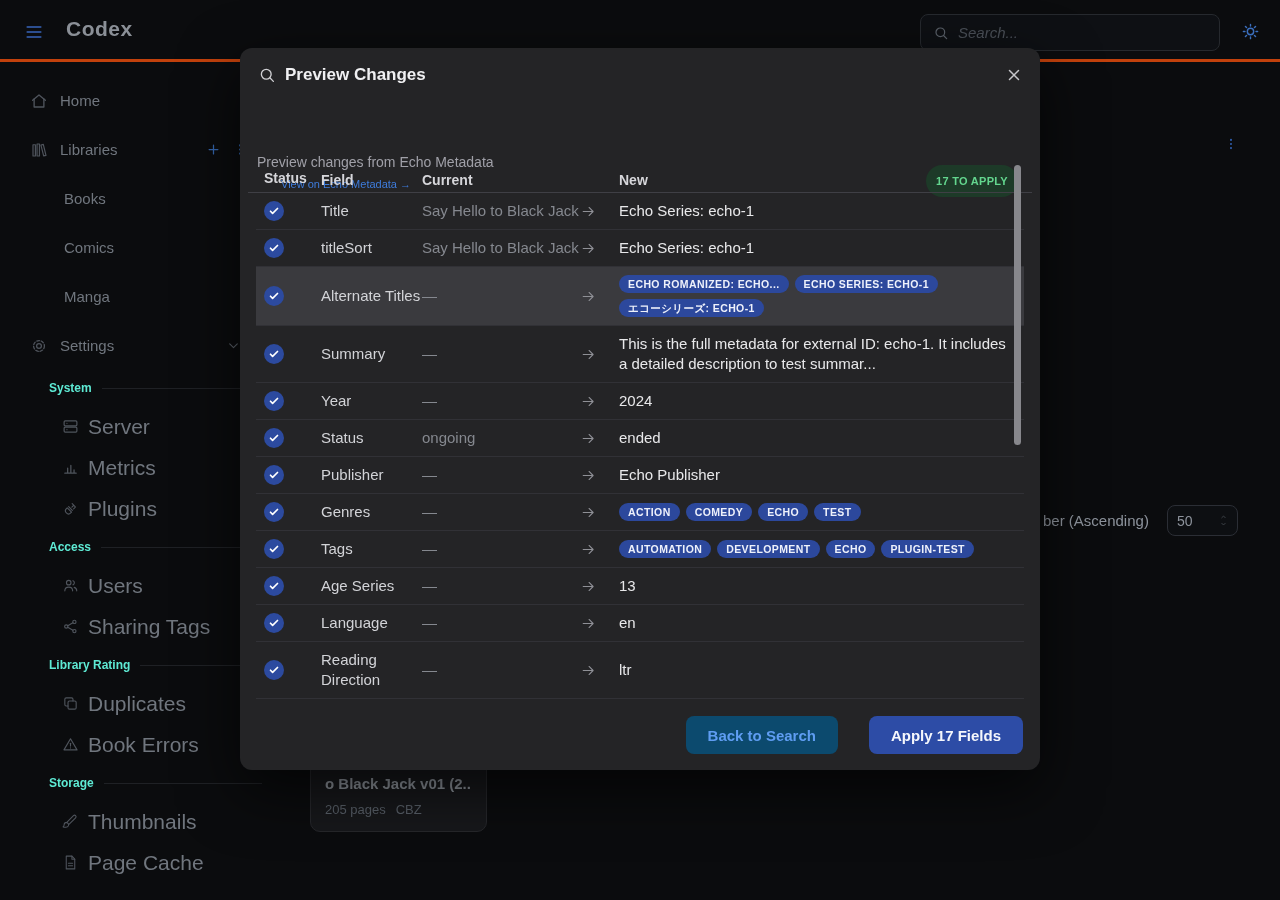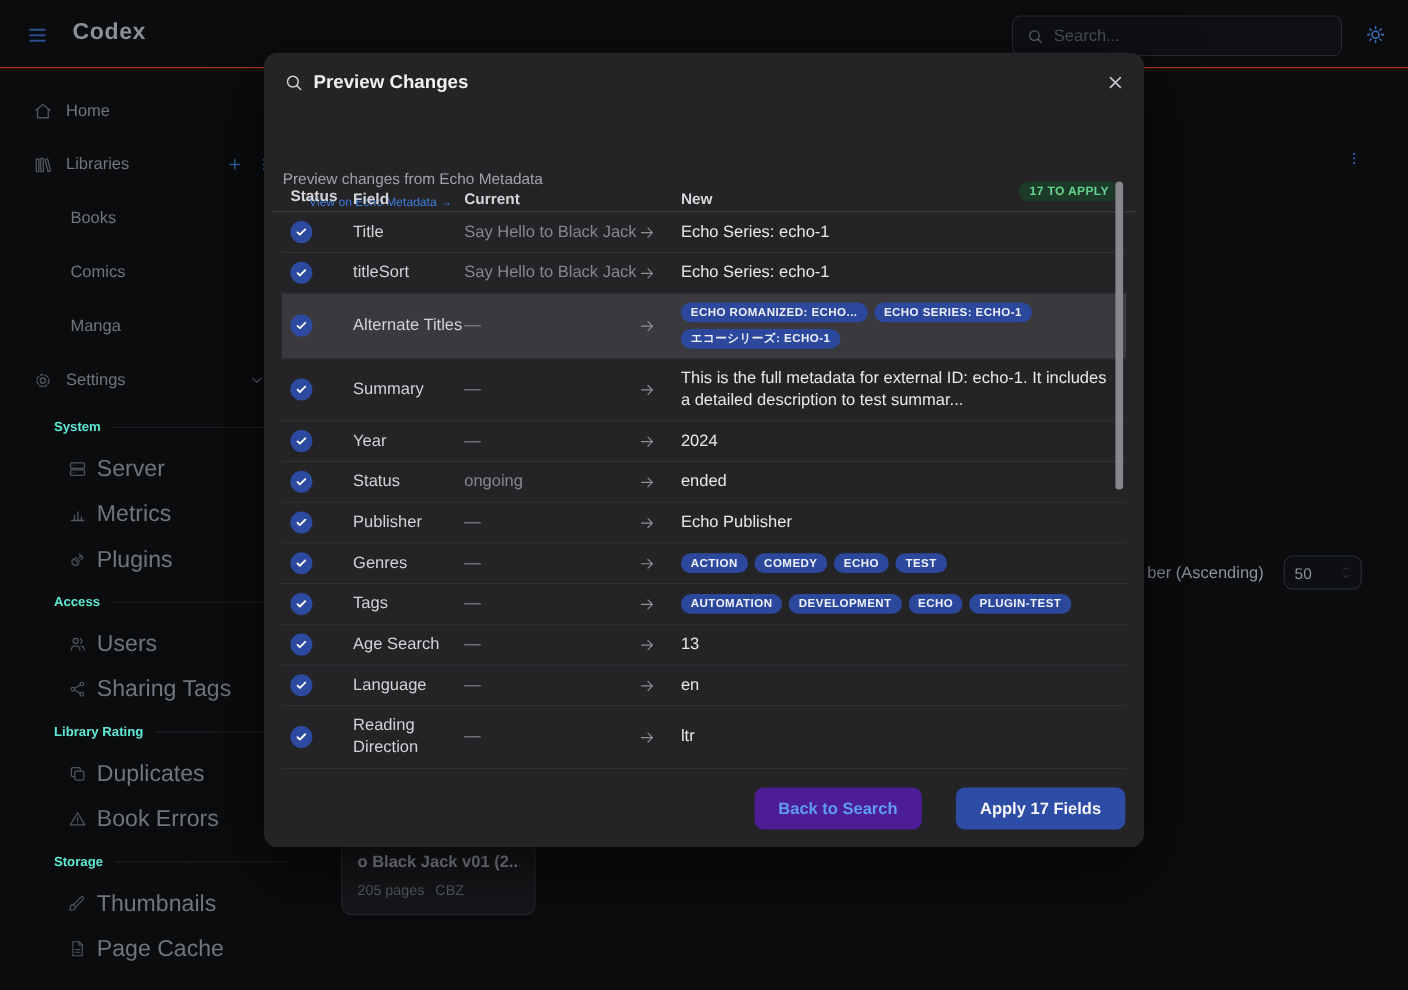--- a/index.html
+++ b/index.html
@@ -3,29 +3,29 @@
 <meta charset="utf-8">
 <style>
   * { margin:0; padding:0; box-sizing:border-box; }
   html,body { width:1280px; height:900px; overflow:hidden; background:#0b0c0e;
     font-family:"Liberation Sans","DejaVu Sans",sans-serif; color:#c9ccd1; }
   svg { display:block; }
   .icon { display:inline-flex; align-items:center; justify-content:center; }
 
   
   .topbar { position:absolute; left:0; top:0; width:1280px; height:62px;
-    border-bottom:1px solid #c2410c; background:#0b0c0e; z-index:5; }
+    border-bottom:3px solid #c2410c; background:#0b0c0e; z-index:5; }
   .menu-btn { position:absolute; left:24px; top:22px; width:20px; height:20px; color:#2c4e8f; cursor:pointer; }
   .app-title { position:absolute; left:66px; top:17px; font-size:21px; font-weight:bold;
     color:#8b9097; letter-spacing:.5px; }
   .searchbox { position:absolute; left:920px; top:14px; width:300px; height:37px;
     border:1px solid #26292e; border-radius:8px; background:#0e1014; display:flex; align-items:center; padding:0 12px; gap:9px; }
   .searchbox .sic { color:#5a6069; width:16px; height:16px; }
   .searchbox input { flex:1; background:transparent; border:none; outline:none;
-    color:#9aa0a8; font-size:15px; font-family:inherit; }
+    color:#9aa0a8; font-size:15px; font-family:inherit;font-style:italic; }
   .searchbox input::placeholder { color:#4a4f57; }
   .theme-btn { position:absolute; right:20px; top:22px; width:19px; height:19px; color:#3b6fbe; cursor:pointer; }
 
   
   .sidebar { position:absolute; left:0; top:62px; width:280px; height:838px;
     background:#0b0c0e; padding-top:14px; z-index:1; }
   .nav-item { position:relative; height:49px; display:flex; align-items:center; cursor:pointer; }
   .nav-item .nic { position:absolute; left:30px; width:18px; height:18px; color:#4f545c; }
   .nav-item .lbl { position:absolute; left:60px; font-size:15px; color:#70767e; }
   .nav-item.child .lbl { left:64px; }
@@ -57,21 +57,21 @@
 
   
   .modal { position:absolute; left:240px; top:48px; width:800px; height:722px;
     background:#242426; border-radius:12px; box-shadow:0 20px 60px rgba(0,0,0,.65); z-index:10; }
   .m-head { position:absolute; left:18px; top:17px; right:17px; display:flex; align-items:center; gap:9px; }
   .m-head .hic { width:18px; height:18px; color:#d0d0d4; }
   .m-title { font-size:17px; font-weight:bold; color:#f0f0f2; }
   .m-close { margin-left:auto; width:18px; height:18px; color:#c6c6ca; cursor:pointer; }
   .m-sub { position:absolute; left:17px; top:106px; font-size:14px; color:#a0a0a8; }
   .m-link { position:absolute; left:17px; top:130px; font-size:11px; color:#3e7cdc; cursor:pointer; text-decoration:none;margin-left:24px; }
-  .m-badge { position:absolute; right:22px; top:117px; height:18px; padding:0 10px; border-radius:999px;
+  .m-badge { position:absolute; right:22px; top:117px; height:32px; padding:0 10px; border-radius:999px;
     background:#1d3a28; color:#63d68e; font-size:11px; font-weight:bold; letter-spacing:.3px;
     display:flex; align-items:center; }
   .m-thead { position:absolute; left:8px; right:8px; top:122px; height:23px;
     border-bottom:1px solid #3f3f45; display:flex; padding-left:16px; }
   .m-thead .th { font-size:14px; font-weight:bold; color:#d6d6da; }
   .m-body { position:absolute; left:16px; right:16px; top:145px; height:514px; overflow:hidden; }
   .trow { display:flex; align-items:center; min-height:36px; padding:8px; border-bottom:1px solid #313136; }
   .trow.hl { background:#3a3a3e; }
   .c-status { width:57px; flex:none; }
   .c-field  { width:101px; flex:none; font-size:15px; color:#d2d3d7; line-height:20px; }
@@ -83,21 +83,21 @@
     display:flex; align-items:center; justify-content:center; cursor:pointer; }
   .cb svg { width:12px; height:12px; }
   .chips { display:flex; flex-wrap:wrap; gap:6px; }
   .chip { background:#2c489c; color:#eef1fb; font-size:10.5px; font-weight:bold; letter-spacing:.4px;
     padding:3px 9px; border-radius:999px; white-space:nowrap; line-height:12px; }
   .scroll-thumb { position:absolute; right:19px; top:117px; width:7px; height:280px;
     border-radius:4px; background:#87878c; cursor:grab; }
   .m-footer { position:absolute; right:17px; bottom:16px; display:flex; gap:31px; }
   .btn { height:38px; border:none; border-radius:8px; font-family:inherit; font-size:15px;
     font-weight:bold; padding:0 22px; cursor:pointer; }
-  .btn-back { background:#4c1d95; color:#5f9df2; }
+  .btn-back { background:#0c4a6e; color:#5f9df2; }
   .btn-apply { background:#2d4ca6; color:#f5f7fc; }
 </style>
 </head>
 <body>
 
 <div class="topbar">
   <span class="icon menu-btn">
       <svg viewBox="0 0 24 24" fill="none" stroke="currentColor" stroke-width="2.2" stroke-linecap="round" stroke-linejoin="round" width="100%" height="100%">
         <path d="M4 6h16M4 12h16M4 18h16"></path>
       </svg>
@@ -529,21 +529,21 @@
         </div>
       </div>
       <div class="trow">
         <div class="c-status">
           <span class="cb">
             <svg viewBox="0 0 24 24" fill="none" stroke="currentColor" stroke-width="3.4" stroke-linecap="round" stroke-linejoin="round" width="100%" height="100%">
               <path d="M5 12.5l4.2 4.2L19 7"></path>
             </svg>
           </span>
         </div>
-        <div class="c-field">Age Search</div>
+        <div class="c-field">Age Series</div>
         <div class="c-cur">—</div>
         <div class="c-arrow">
           <span class="icon">
             <svg viewBox="0 0 24 24" fill="none" stroke="currentColor" stroke-width="1.5" stroke-linecap="round" stroke-linejoin="round" width="100%" height="100%">
               <path d="M4.5 12h14M12.8 6.3l5.7 5.7-5.7 5.7"></path>
             </svg>
           </span>
         </div>
         <div class="c-new">13</div>
       </div>

